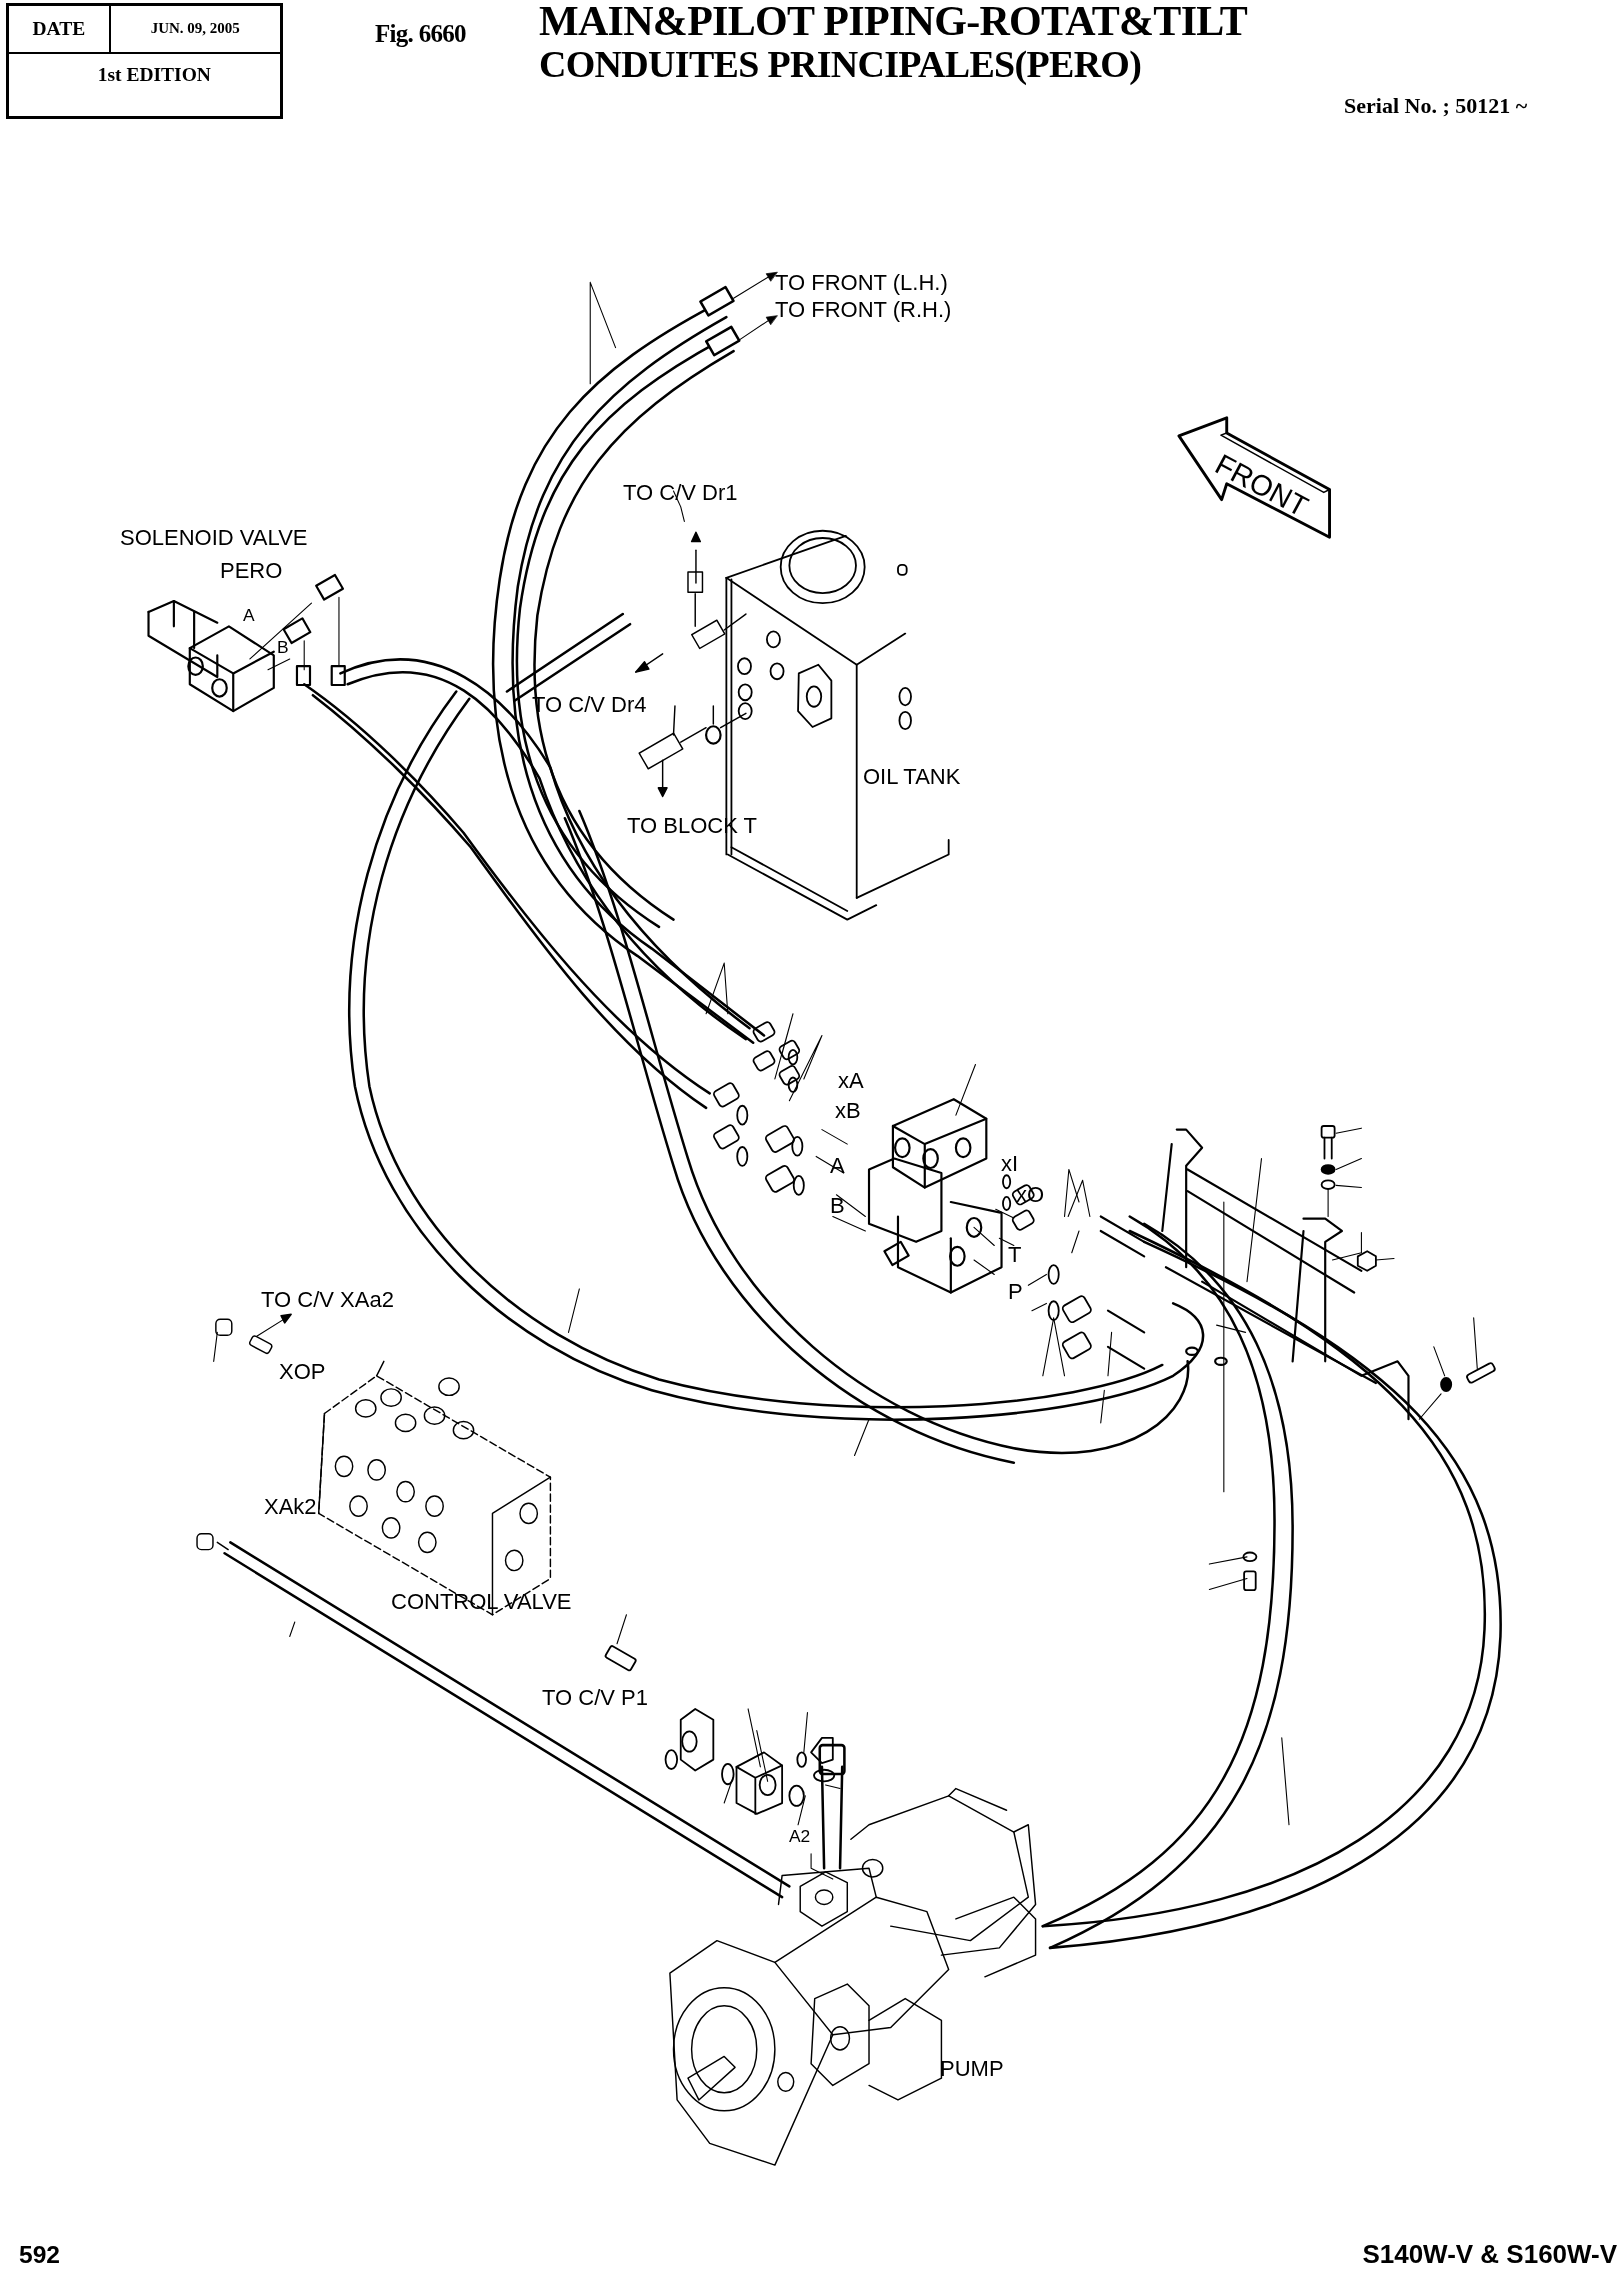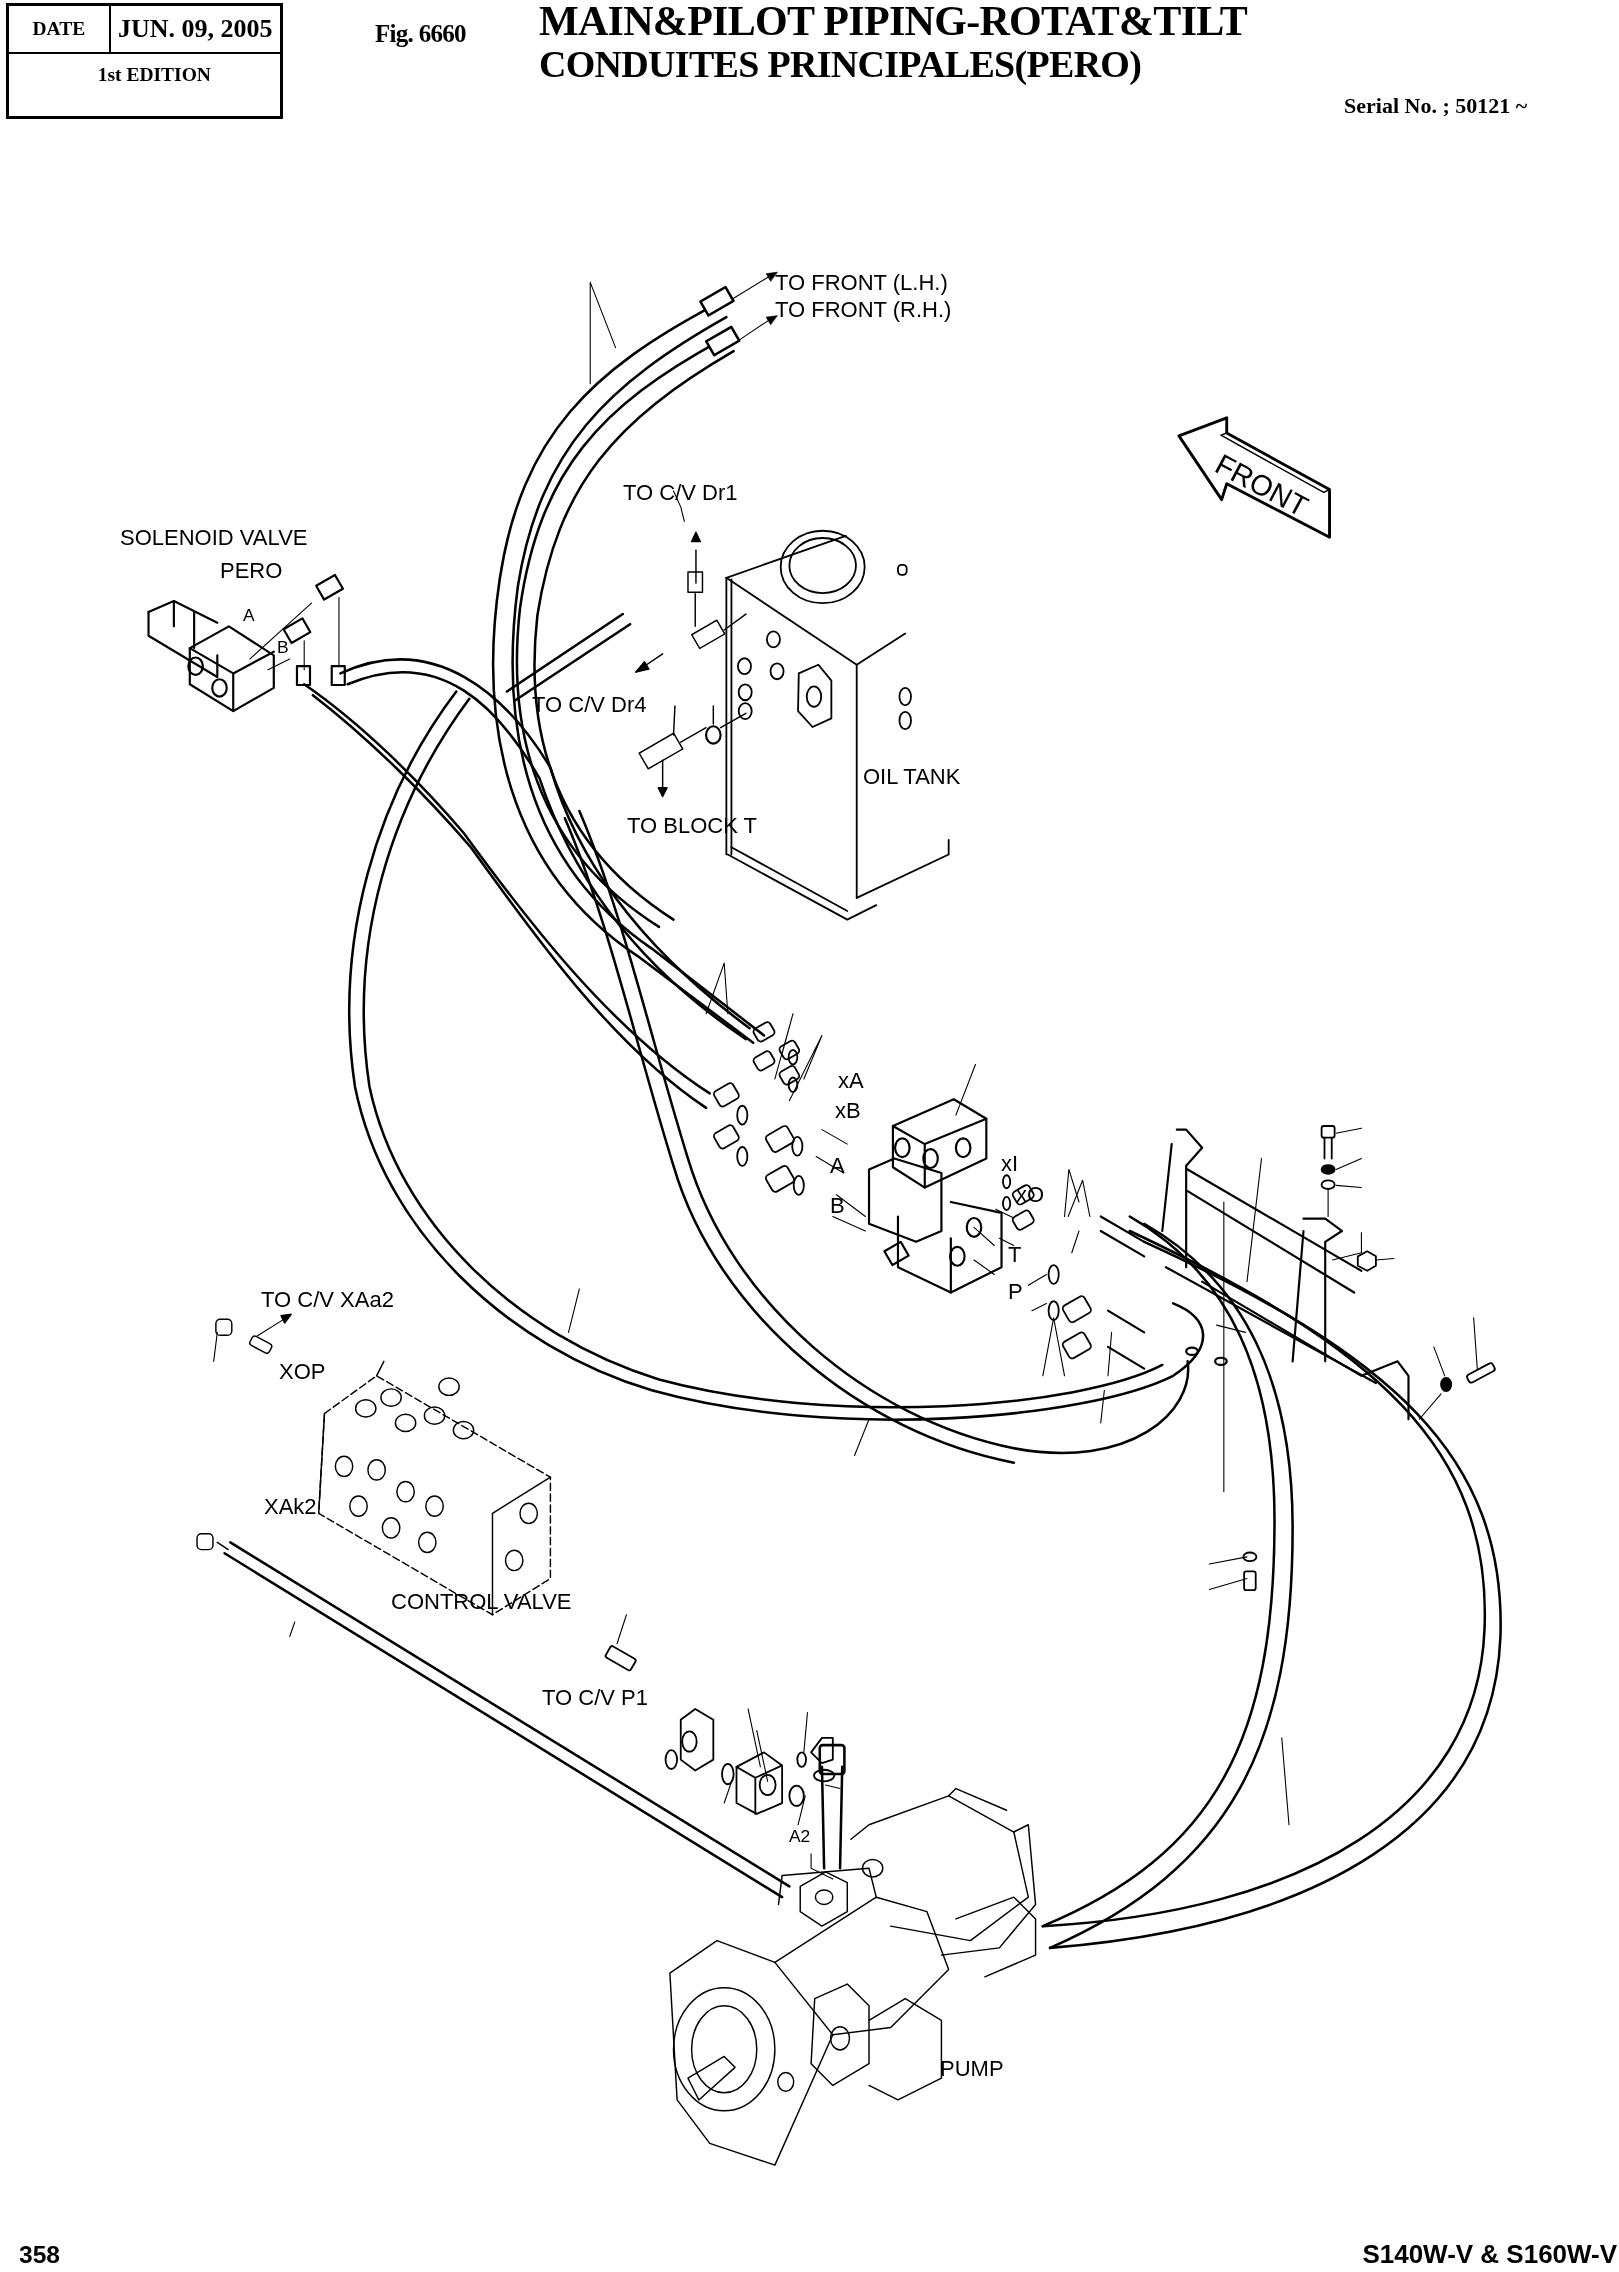--- a/index.html
+++ b/index.html
@@ -1,21 +1,21 @@
 <!DOCTYPE html>
 <html style="font-size:11.6px"><head>
 <meta charset="utf-8">
 <style>
   html, body { margin: 0; padding: 0; background: #ffffff; }
   body { width: 1620px; height: 2273px; position: relative; overflow: hidden; font-family: "Liberation Sans", sans-serif; color: #000; }
   .serif { font-family: "Liberation Serif", "DejaVu Serif", serif; font-weight: bold; }
   #date-box { position: absolute; left: 5.8px; top: 2.9px; width: 277px; height: 116px; border: 3.6px solid #000; box-sizing: border-box; }
   #date-box .row1 { display: flex; height: 46px; border-bottom: 2.9px solid #000; }
   #date-box .cell-label { width: 100px; border-right: 2.2px solid #000; display: flex; align-items: center; justify-content: center; font-size: 19.5px; }
-  #date-box .cell-value { flex: 1; display: flex; align-items: center; justify-content: center; font-size: 26px; }
+  #date-box .cell-value { flex: 1; display: flex; align-items: center; justify-content: center; font-size: 15px; }
   #date-box .row2 { height: 43px; display: flex; align-items: center; justify-content: center; font-size: 19.5px; padding-left: 20px; }
   #fig-num { position: absolute; left: 375px; top: 20px; font-size: 25px; letter-spacing: -0.7px; }
   #title-1 { position: absolute; left: 539px; top: 0px; font-size: 42px; letter-spacing: -0.7px; line-height: 43px; }
   #title-2 { position: absolute; left: 539px; top: 43px; font-size: 38px; letter-spacing: -0.7px; line-height: 43px; }
   #serial { position: absolute; left: 1344px; top: 93px; font-size: 22px; }
   #page-num { position: absolute; left: 19px; top: 2241px; font-size: 24.6px; font-weight: bold; }
   #model { position: absolute; right: 2.9px; top: 2239px; font-size: 26px; font-weight: bold; }
   svg#drawing { position: absolute; left: 0; top: 0; }
   .lbl { position: absolute; font-size: 22px; white-space: nowrap; line-height: 1; }
   .lbl.small { font-size: 17.4px; }
@@ -326,15 +326,15 @@
 <div class="lbl" style="left:1008px;top:1244px;">T</div>
 <div class="lbl" style="left:1008px;top:1281px;">P</div>
 <div class="lbl" style="left:261px;top:1289px;">TO C/V XAa2</div>
 <div class="lbl" style="left:279px;top:1361px;">XOP</div>
 <div class="lbl" style="left:222px;top:1496px;margin-left:42px;">XAk2</div>
 <div class="lbl" style="left:391px;top:1591px;">CONTROL VALVE</div>
 <div class="lbl" style="left:542px;top:1687px;">TO C/V P1</div>
 <div class="lbl small" style="left:789px;top:1828px;">A2</div>
 <div class="lbl" style="left:940px;top:2058px;">PUMP</div>
 
-<div id="page-num">358</div>
+<div id="page-num">592</div>
 <div id="model">S140W-V &amp; S160W-V</div>
 
 
 </body></html>

